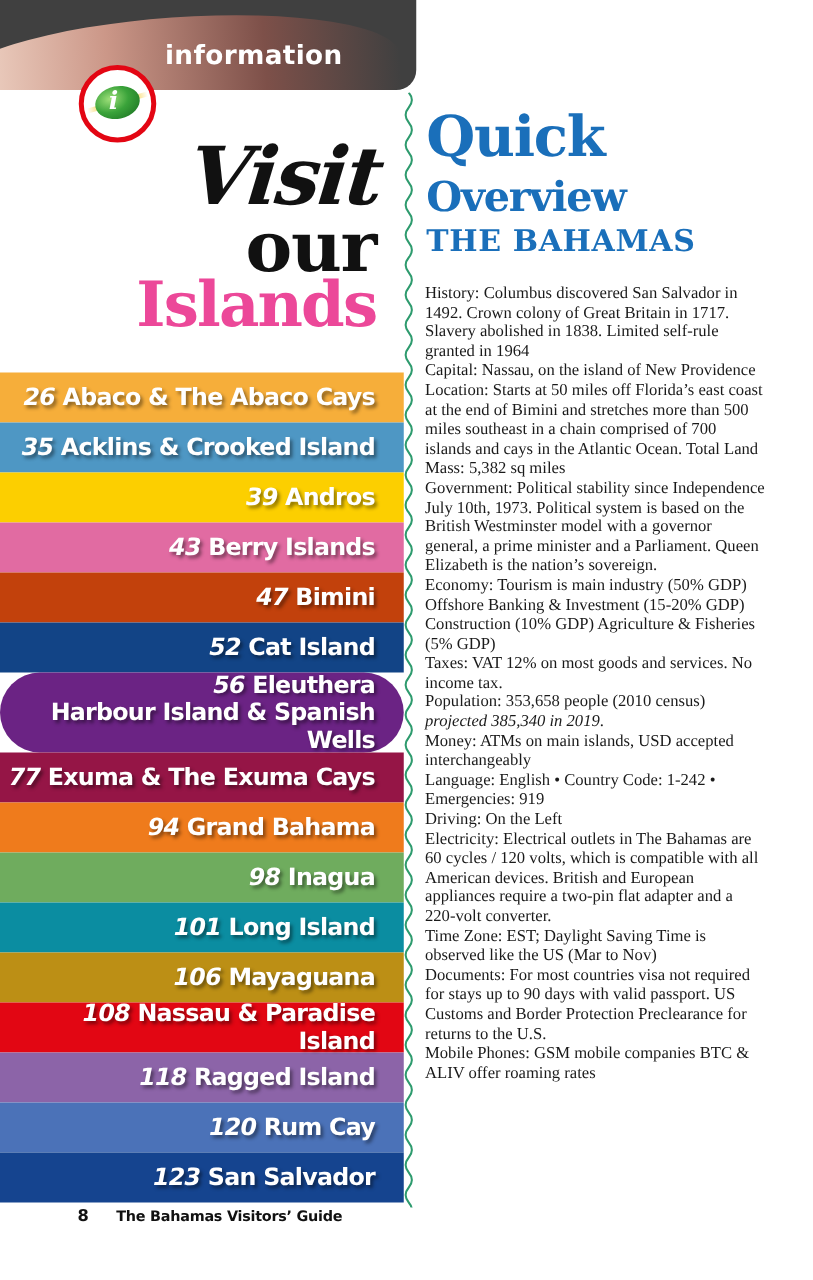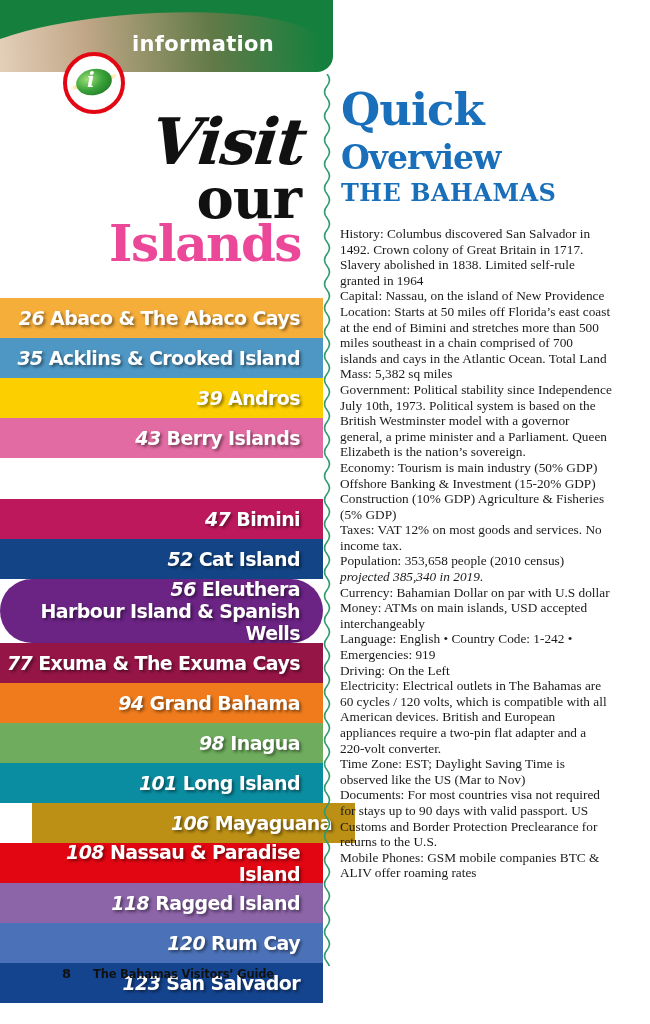--- a/index.html
+++ b/index.html
@@ -2,21 +2,21 @@
 <html><head>
 <meta charset="utf-8">
 <style>
   * { box-sizing: border-box; margin: 0; padding: 0; }
   html, body { width: 650px; height: 1024px; background: #ffffff; overflow: hidden; }
   body { position: relative; font-family: "Liberation Serif", serif; }
 
   
   .banner {
     position: absolute; left: 0; top: 0; width: 333px; height: 72px;
-    background: #15803d;
+    background: #404040;
     border-bottom-right-radius: 16px;
     overflow: hidden;
   }
   .banner .swoosh {
     position: absolute; left: -40px; top: 14px; width: 360px; height: 70px;
     background: linear-gradient(90deg, rgba(255,230,215,0.95) 0%, rgba(250,180,160,0.75) 35%, rgba(240,110,90,0.35) 70%, rgba(227,6,19,0) 100%);
     border-radius: 50% 50% 0 0 / 60% 60% 0 0;
     transform: rotate(-4deg);
   }
   .banner .title {
@@ -129,21 +129,21 @@
     </div>
   <div class="band single" style="background: rgb(78, 151, 196);">
       <div class="inner"><span class="num">35</span><span class="name">Acklins &amp; Crooked Island</span></div>
     </div>
   <div class="band single" style="background: rgb(252, 207, 0);">
       <div class="inner"><span class="num">39</span><span class="name">Andros</span></div>
     </div>
   <div class="band single" style="background: rgb(225, 107, 162);">
       <div class="inner"><span class="num">43</span><span class="name">Berry Islands</span></div>
     </div>
-  <div class="band single" style="background: #be185d; margin-top: 41px;">
+  <div class="band single" style="background: #c2410c;">
       <div class="inner"><span class="num">47</span><span class="name">Bimini</span></div>
     </div>
   <div class="band single" style="background: rgb(18, 68, 134);">
       <div class="inner"><span class="num">52</span><span class="name">Cat Island</span></div>
     </div>
   <div class="band double" style="background: rgb(107, 35, 132); border-radius: 32px;">
       <div class="inner">
         <div><span class="num">56</span><span class="name">Eleuthera</span></div>
         <div><span class="name">Harbour Island &amp; Spanish Wells</span></div>
       </div>
@@ -153,21 +153,21 @@
     </div>
   <div class="band single" style="background: rgb(239, 123, 28);">
       <div class="inner"><span class="num">94</span><span class="name">Grand Bahama</span></div>
     </div>
   <div class="band single" style="background: rgb(111, 172, 94);">
       <div class="inner"><span class="num">98</span><span class="name">Inagua</span></div>
     </div>
   <div class="band single" style="background: rgb(11, 141, 161);">
       <div class="inner"><span class="num">101</span><span class="name">Long Island</span></div>
     </div>
-  <div class="band single" style="background: rgb(188, 143, 21); margin-left: 32px;">
+  <div class="band single" style="background: rgb(188, 143, 21);">
       <div class="inner"><span class="num">106</span><span class="name">Mayaguana</span></div>
     </div>
   <div class="band single" style="background: rgb(226, 6, 19);">
       <div class="inner"><span class="num">108</span><span class="name">Nassau &amp; Paradise Island</span></div>
     </div>
   <div class="band single" style="background: rgb(140, 100, 168);">
       <div class="inner"><span class="num">118</span><span class="name">Ragged Island</span></div>
     </div>
   <div class="band single" style="background: rgb(75, 114, 184); padding-left: 16px;">
       <div class="inner"><span class="num">120</span><span class="name">Rum Cay</span></div>
@@ -193,21 +193,20 @@
 </div>
 
 <div class="facts">
   <p><b>History:</b><span> Columbus discovered San Salvador in 1492. Crown colony of Great Britain in 1717. Slavery abolished in 1838. Limited self-rule granted in 1964</span></p>
   <p><b>Capital:</b><span> Nassau, on the island of New Providence</span></p>
   <p><b>Location:</b><span> Starts at 50 miles off Florida’s east coast at the end of Bimini and stretches more than 500 miles southeast in a chain comprised of 700 islands and cays in the Atlantic Ocean. </span><b>Total Land Mass:</b><span> 5,382 sq miles</span></p>
   <p><b>Government:</b><span> Political stability since </span><b>Independence July 10th, 1973</b><span>. Political system is based on the British Westminster model with a governor general, a prime minister and a Parliament. </span><b>Queen Elizabeth is the nation’s sovereign.</b></p>
   <p><b>Economy:</b><span> Tourism is main industry (50% GDP) Offshore Banking &amp; Investment (15-20% GDP) Construction (10% GDP) Agriculture &amp; Fisheries (5% GDP)</span></p>
   <p><b>Taxes: VAT 12% on most goods and services. No income tax.</b></p>
   <p><b>Population:</b><span> 353,658 people (2010 census) </span><i>projected 385,340 in 2019</i><span>.</span></p>
-  <p><b>Currency:</b><span> Bahamian Dollar on par with U.S dollar</span></p>
   <p><b>Money:</b><span> ATMs on main islands, USD accepted interchangeably</span></p>
   <p><b>Language</b><span>: English • </span><b>Country Code:</b><span> 1-242 • Emergencies: 919</span></p>
   <p><b>Driving:</b><span> On the Left</span></p>
   <p><b>Electricity:</b><span> Electrical outlets in The Bahamas are 60 cycles / 120 volts, which is compatible with all American devices. British and European appliances require a two-pin flat adapter and a 220-volt converter.</span></p>
   <p><b>Time Zone:</b><span> EST; Daylight Saving Time is observed like the US (Mar to Nov)</span></p>
   <p><b>Documents:</b><span> For most countries visa not required for stays up to 90 days with valid passport. US Customs and Border Protection Preclearance for returns to the U.S.</span></p>
   <p><b>Mobile Phones:</b><span> GSM </span><b>mobile companies</b><span> BTC &amp; ALIV offer roaming rates</span></p>
 </div>
 
 </body></html>

